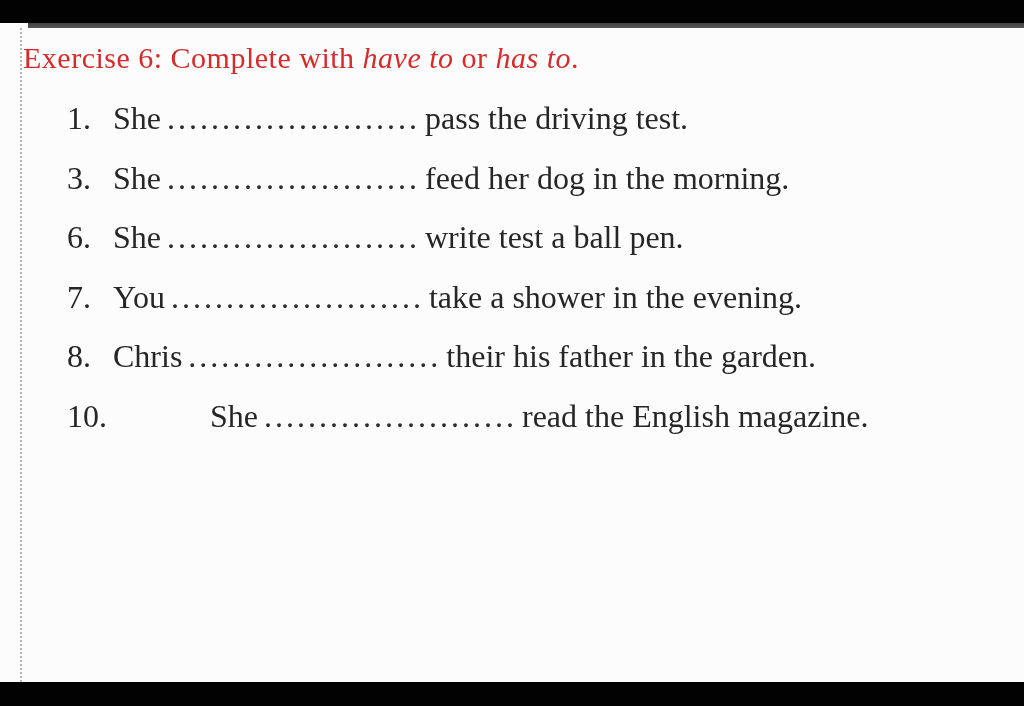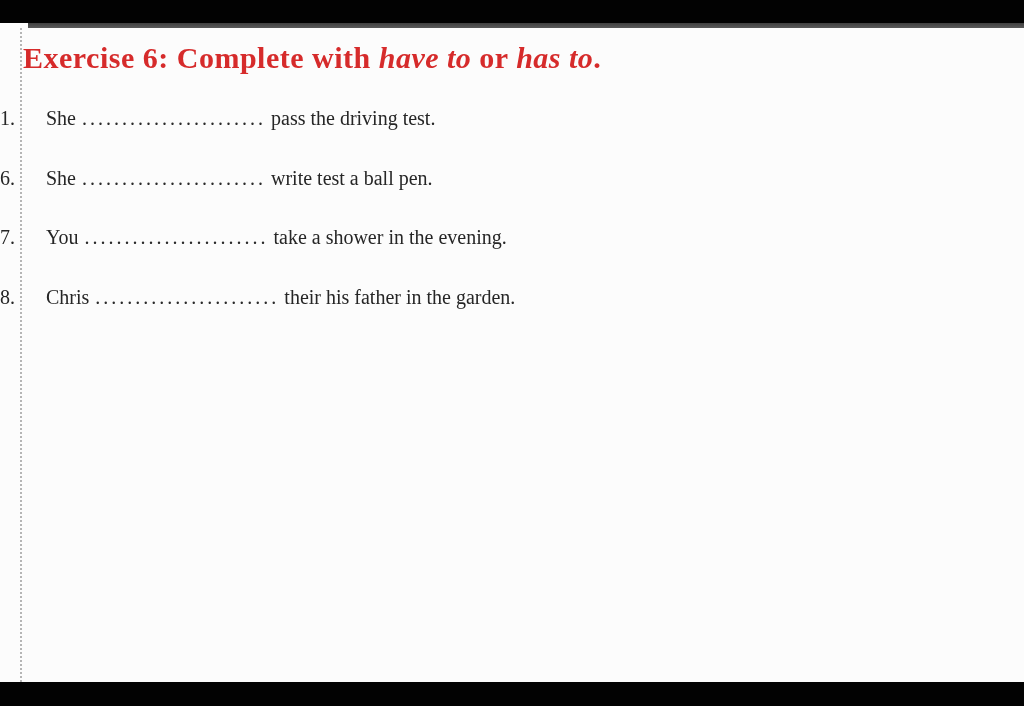--- a/index.html
+++ b/index.html
@@ -39,35 +39,36 @@
     position: absolute;
     left: 20px; top: 28px;
     height: 654px; width: 0;
     border-left: 2px dotted #b5b5b5;
   }
   .heading {
     position: absolute;
     left: 23px; top: 38px;
     font-size: 30px;
     line-height: 40px;
-    font-weight: bold;
+    font-weight: normal;
     color: #d62b2b;
     white-space: nowrap;
     letter-spacing: 0.5px;
   }
   .heading .it { font-style: italic; }
   .list {
     position: absolute;
     left: 0; top: 89px;
     width: 1024px;
   }
   .row {
     height: 59.5px;
     line-height: 59.5px;
-    font-size: 20px;
+    padding-left: 67px;
+    font-size: 32px;
     color: #262626;
     white-space: nowrap;
   }
   .num {
     display: inline-block;
     width: 46px;
   }
   .row.wide-tab .num {
     width: 143px;
   }
@@ -88,24 +89,30 @@
 
   <div class="heading">
     <span>Exercise 6: Complete with </span><span class="it">have to</span><span> or </span><span class="it">has to</span><span>.</span>
   </div>
 
   <div class="list">
     <div class="row">
       <span class="num">1.</span><span>She</span><span class="dots">.......................</span><span>pass the driving test.</span>
     </div>
     <div class="row">
+      <span class="num">3.</span><span>She</span><span class="dots">.......................</span><span>feed her dog in the morning.</span>
+    </div>
+    <div class="row">
       <span class="num">6.</span><span>She</span><span class="dots">.......................</span><span>write test a ball pen.</span>
     </div>
     <div class="row">
       <span class="num">7.</span><span>You</span><span class="dots">.......................</span><span>take a shower in the evening.</span>
     </div>
     <div class="row">
       <span class="num">8.</span><span>Chris</span><span class="dots">.......................</span><span>their his father in the garden.</span>
     </div>
+    <div class="row wide-tab">
+      <span class="num">10.</span><span>She</span><span class="dots">.......................</span><span>read the English magazine.</span>
+    </div>
   </div>
 
   <div class="bottom-bar"></div>
 </div>
 
 </body></html>

